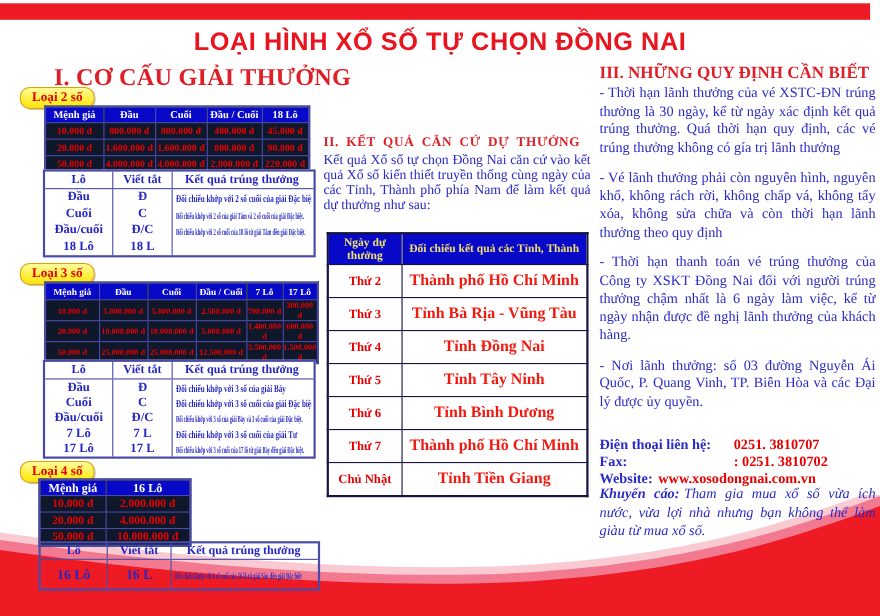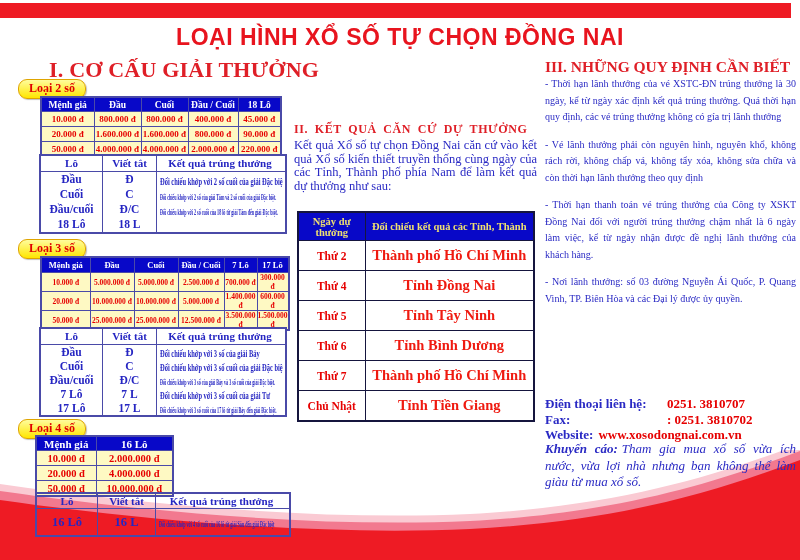--- a/index.html
+++ b/index.html
@@ -29,21 +29,21 @@
     background:linear-gradient(#FFFC9C,#FFE600);
     border:1px solid #DFA400;border-radius:9px;
     color:#E00000;font-weight:bold;font-size:12px;
     padding:1px 10px 2px 10px;box-shadow:1px 1px 1px rgba(0,0,0,.25);
   }
   .badge2{top:79px;} .badge3{top:239px;} .badge4{top:419px;}
 
   
   table.ptable{
     position:absolute;border-collapse:collapse;table-layout:fixed;
-    background:#fef9c3;border:2px solid #4A4AA8;padding-left:39px;
+    background:#0f172a;border:2px solid #4A4AA8;padding-left:39px;
   }
   .ptable th,.ptable td{border:1px solid #4A4AA8;text-align:center;vertical-align:middle;padding:0;overflow:hidden;}
   .ptable th{background:#0808C8;color:#FFFFFF;font-weight:bold;}
   .ptable td{color:#E60000;font-weight:bold;}
   .a1{left:40px;top:96px;}
   .a1 th{height:13px;font-size:9.5px;}
   .a1 td{height:14px;font-size:9px;}
   .b1{left:40px;top:256px;}
   .b1 th{height:14px;font-size:8.5px;}
   .b1 td{height:16px;font-size:7.5px;}
@@ -89,21 +89,21 @@
     background:#ffffff;border:2px solid #15153E;
   }
   .mtable th,.mtable td{border:1px solid #15153E;text-align:center;vertical-align:middle;padding:0;overflow:hidden;}
   .mtable th{background:#0808C8;color:#EFE071;font-weight:bold;font-size:10.5px;height:27px;}
   .mtable td{height:29px;font-weight:bold;}
   .mtable td.day{color:#E60000;font-size:11.5px;}
   .mtable td.prov{color:#EF1A10;font-size:14.5px;}
 
   
   .paras{position:absolute;left:545px;top:76px;width:251px;color:#2A2AC4;}
-  .paras p{margin:0 0 11px 0;font-size:10px;line-height:16.5px;text-align:justify;}
+  .paras p{margin:0 0 11px 0;font-size:13px;line-height:16.5px;text-align:justify;}
   .contact{position:absolute;left:545px;top:396px;width:252px;font-size:13px;font-weight:bold;}
   .cl{height:15.5px;line-height:15.5px;white-space:nowrap;}
   .lbl{display:inline-block;width:122px;color:#2A2AC4;}
   .lbl-inline{color:#2A2AC4;margin-right:5px;}
   .val{color:#E60000;}
   .advisory{
     position:absolute;left:545px;top:441px;width:251px;
     color:#2A2AC4;font-style:italic;font-size:13px;line-height:16.5px;text-align:justify;
   }
   .adv-lbl{font-weight:bold;margin-right:4px;}
@@ -326,20 +326,24 @@
   <tbody>
       <tr>
     <th>Ngày dự thưởng</th>
     <th>Đối chiếu kết quả các Tỉnh, Thành</th>
   </tr>
   <tr>
     <td class="day">Thứ 2</td>
     <td class="prov">Thành phố Hồ Chí Minh</td>
   </tr>
   <tr>
+    <td class="day">Thứ 3</td>
+    <td class="prov">Tỉnh Bà Rịa - Vũng Tàu</td>
+  </tr>
+  <tr>
     <td class="day">Thứ 4</td>
     <td class="prov">Tỉnh Đồng Nai</td>
   </tr>
   <tr>
     <td class="day">Thứ 5</td>
     <td class="prov">Tỉnh Tây Ninh</td>
   </tr>
   <tr>
     <td class="day">Thứ 6</td>
     <td class="prov">Tỉnh Bình Dương</td>

